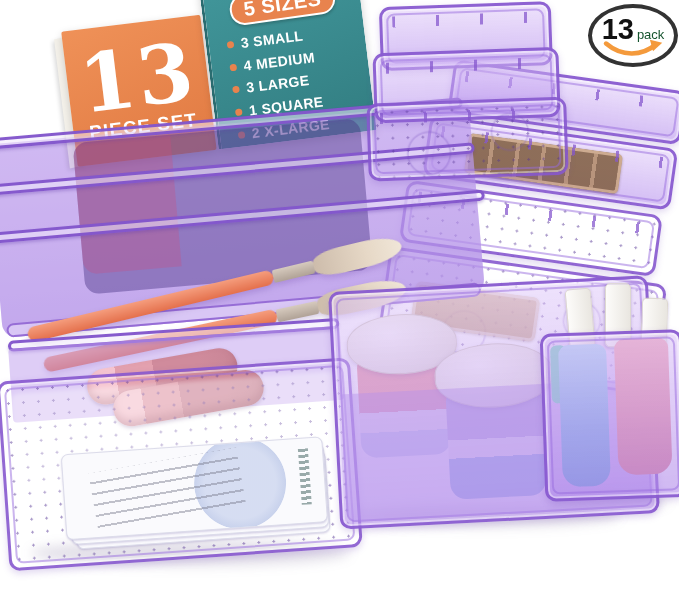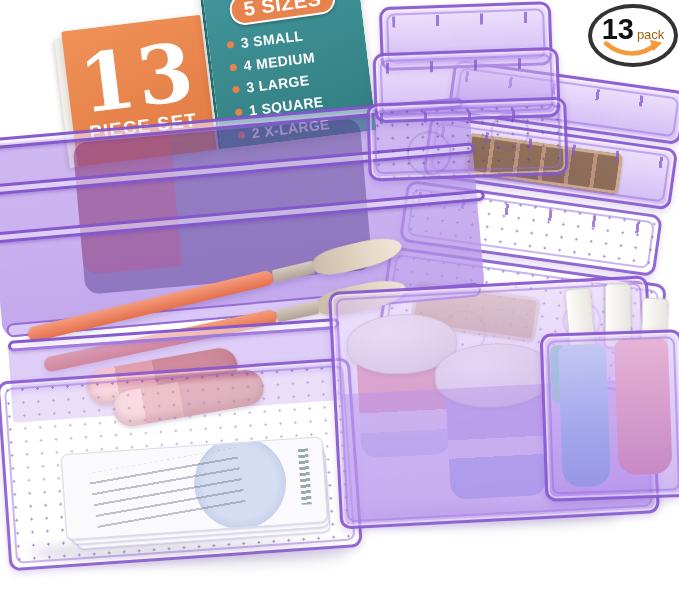--- a/index.html
+++ b/index.html
@@ -166,21 +166,21 @@
        background:linear-gradient(180deg,#f6b0ba,#ee96a0 55%,#e3808d);}
   .polish-front{left:0;top:46px;width:142px;height:168px;
        background:linear-gradient(180deg,rgba(214,186,246,.5),rgba(178,140,234,.62));}
 
   
   .badge{left:588px;top:4px;width:90px;height:63px;background:#fff;border:4px solid #333;
        border-radius:50%;display:flex;flex-direction:column;align-items:center;
        justify-content:center;z-index:50;}
   .badge-row{display:flex;align-items:baseline;margin-top:2px;}
   .badge-count{font-weight:700;font-size:29px;color:#111;line-height:1;}
-  .badge-unit{font-size:13px;color:#a16207;margin-left:3px;}
+  .badge-unit{font-size:13px;color:#14532d;margin-left:3px;}
   .badge svg{margin-top:-5px;}
 
   .ground-shadow{position:absolute;background:rgba(80,60,120,.16);border-radius:50%;
        filter:blur(6px);}
 </style>
 </head>
 <body>
 
 <div class="stage" aria-label="13-piece purple clear plastic drawer organizer set holding makeup brushes, lipsticks, cream jars and nail polish">
 

